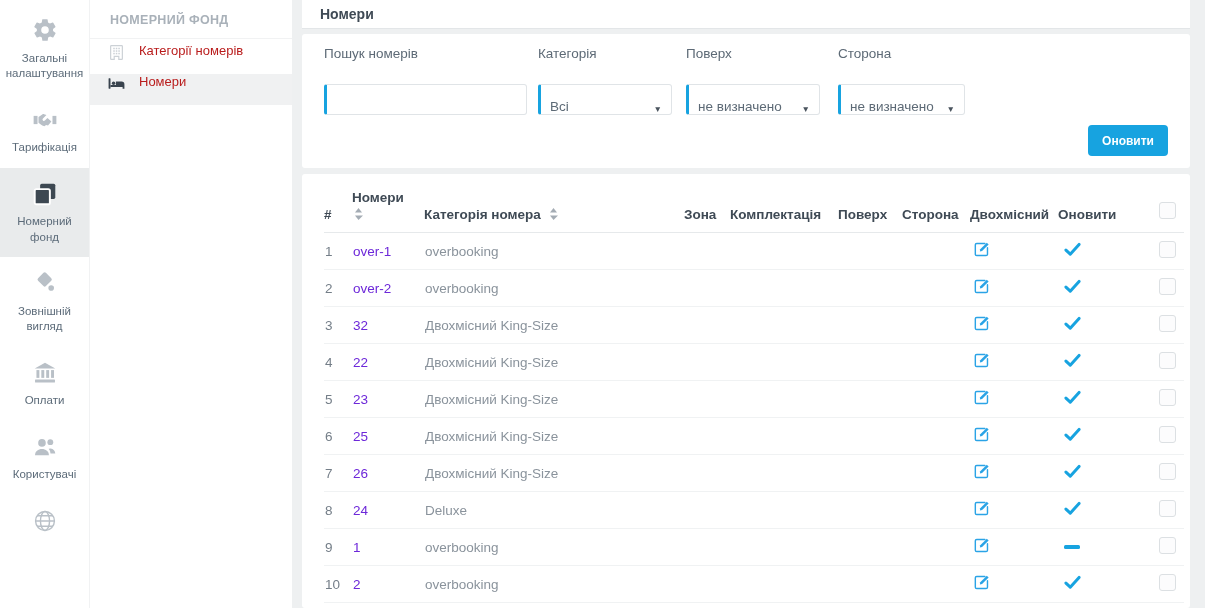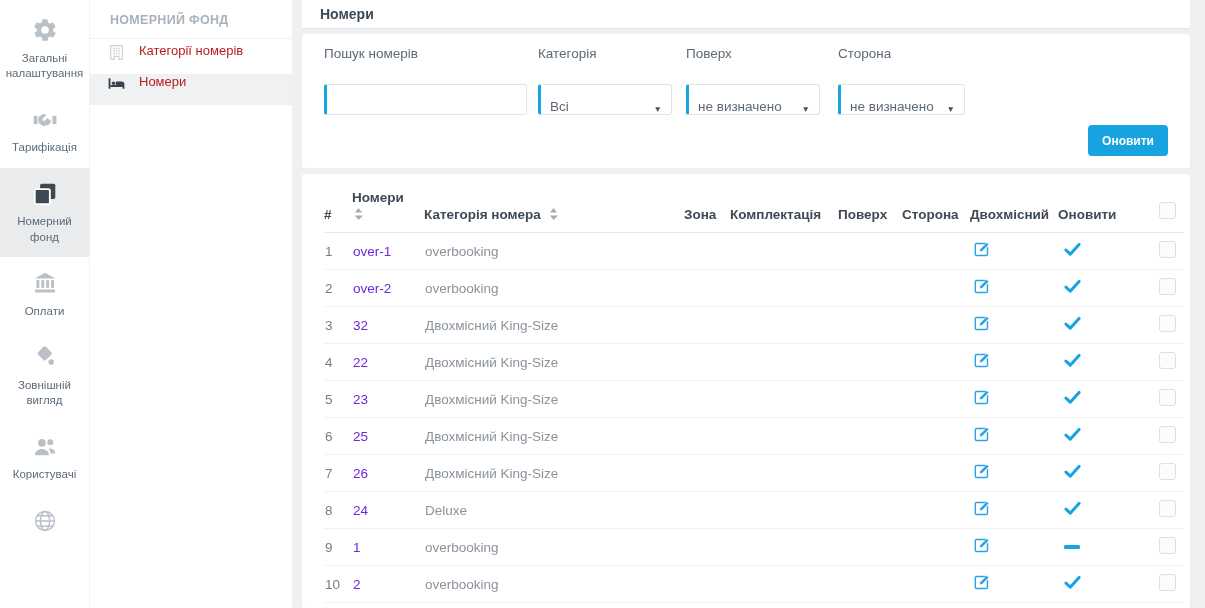--- a/index.html
+++ b/index.html
@@ -132,35 +132,35 @@
       </div>
       <div class="sb-item active">
         <span class="sb-icon"><svg viewBox="0 0 24 24" fill="currentColor">
             <rect x="7.5" y="2.5" width="14" height="14" rx="1.5"></rect>
             <rect x="2.5" y="7.5" width="14" height="14" rx="1.5" stroke="#ffffff" stroke-width="1.8"></rect>
           </svg></span>
         <span class="sb-label">Номерний фонд</span>
       </div>
       <div class="sb-item">
         <span class="sb-icon"><svg viewBox="0 0 24 24" fill="currentColor">
+            <rect x="6.6" y="3.6" width="10.2" height="10.2" rx="1.6" transform="rotate(45 11.7 8.7)"></rect>
+            <circle cx="17.7" cy="16.6" r="2.6"></circle>
+          </svg></span>
+        <span class="sb-label">Зовнішній вигляд</span>
+      </div>
+      <div class="sb-item">
+        <span class="sb-icon"><svg viewBox="0 0 24 24" fill="currentColor">
             <path d="M12 2.5 2.5 7.9h19z"></path>
             <rect x="4.1" y="9.3" width="2.7" height="7.2"></rect>
             <rect x="8.6" y="9.3" width="2.7" height="7.2"></rect>
             <rect x="13.1" y="9.3" width="2.7" height="7.2"></rect>
             <rect x="17.6" y="9.3" width="2.7" height="7.2"></rect>
             <rect x="2.8" y="18" width="18.4" height="2.8" rx=".5"></rect>
           </svg></span>
         <span class="sb-label">Оплати</span>
-      </div>
-      <div class="sb-item">
-        <span class="sb-icon"><svg viewBox="0 0 24 24" fill="currentColor">
-            <rect x="6.6" y="3.6" width="10.2" height="10.2" rx="1.6" transform="rotate(45 11.7 8.7)"></rect>
-            <circle cx="17.7" cy="16.6" r="2.6"></circle>
-          </svg></span>
-        <span class="sb-label">Зовнішній вигляд</span>
       </div>
       <div class="sb-item">
         <span class="sb-icon"><svg viewBox="0 0 24 24" fill="currentColor">
             <circle cx="9.2" cy="8.2" r="3.5"></circle>
             <path d="M2.8 19.5c0-3.4 2.9-5.6 6.4-5.6s6.4 2.2 6.4 5.6z"></path>
             <circle cx="16.9" cy="7.5" r="2.7"></circle>
             <path d="M17.2 13.4c2.5.4 4.3 2.3 4.3 4.7h-4.4a7.1 7.1 0 0 0-1.7-4.4z"></path>
           </svg></span>
         <span class="sb-label">Користувачі</span>
       </div>

